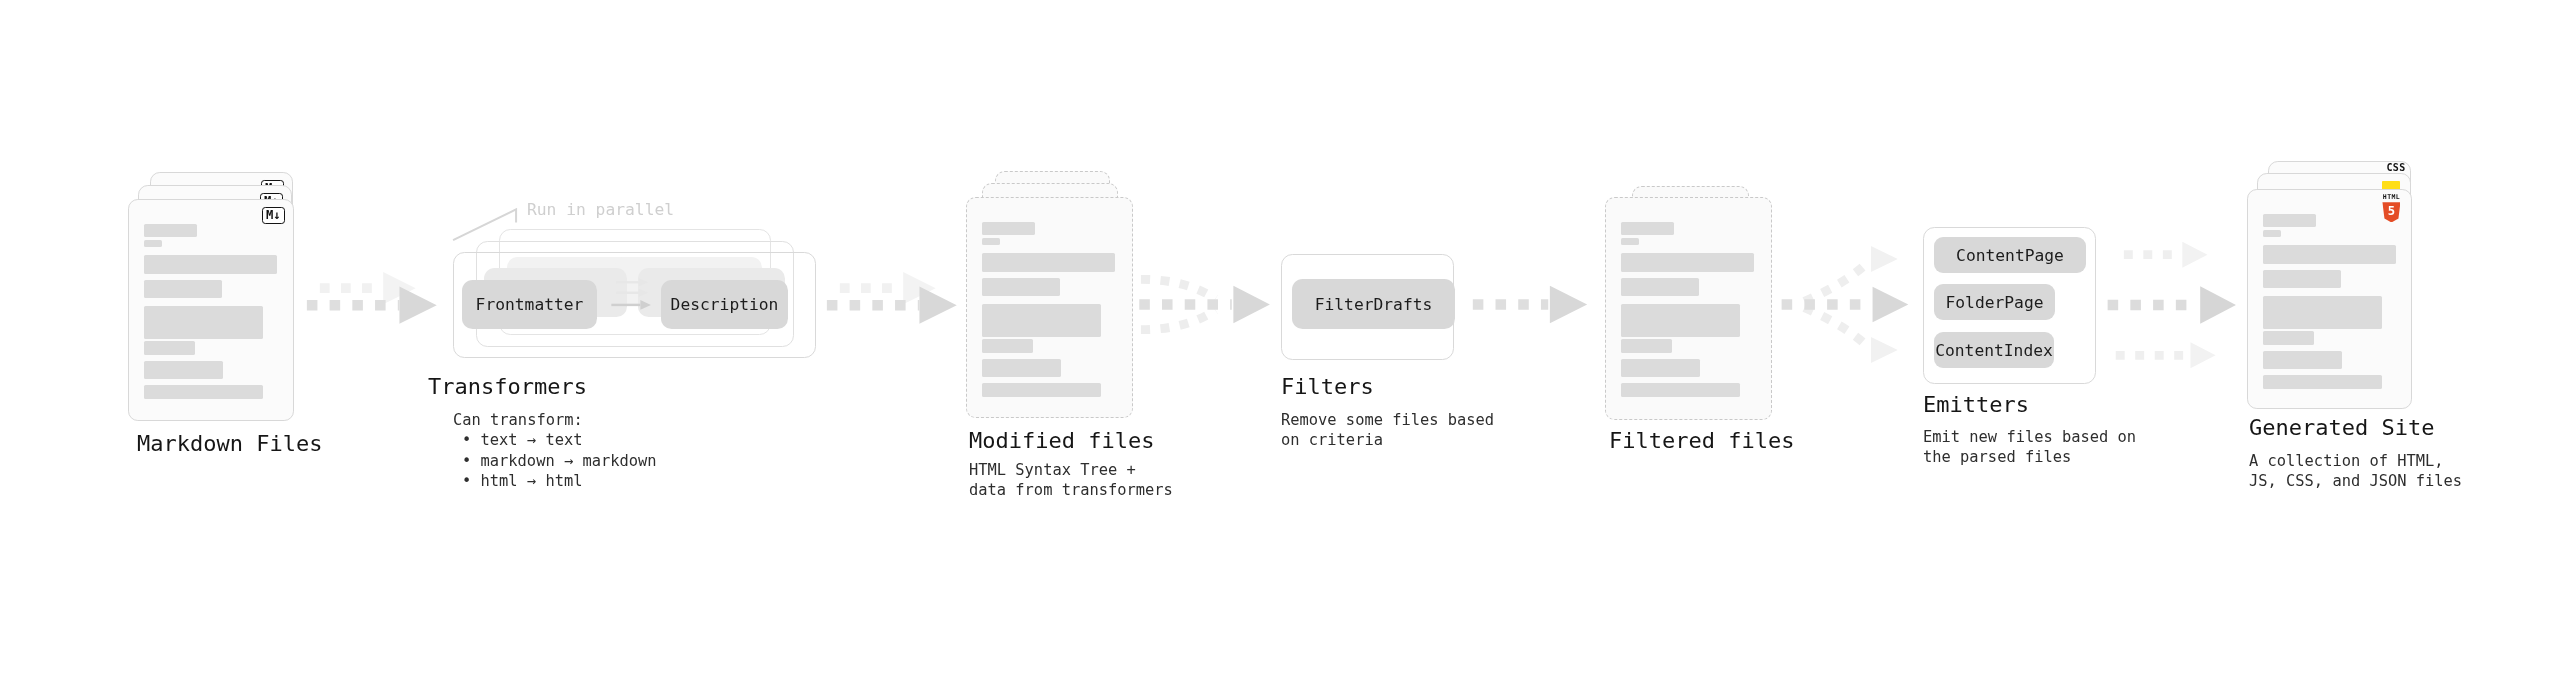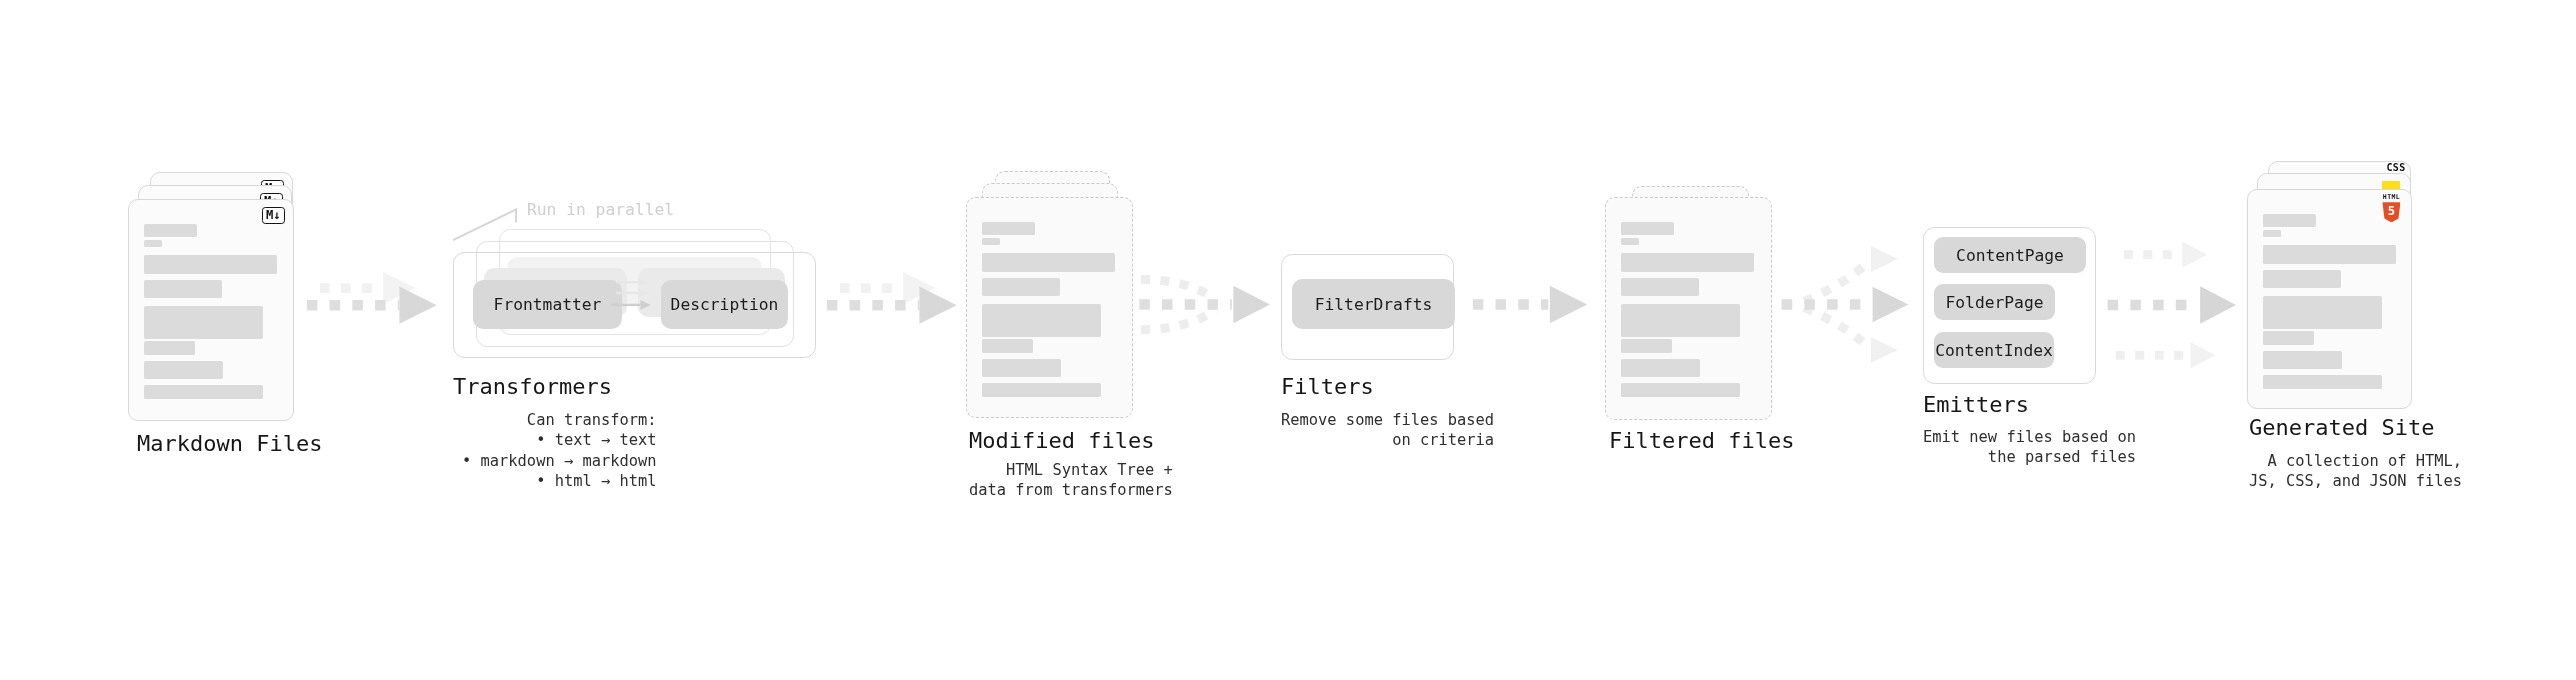--- a/index.html
+++ b/index.html
@@ -64,21 +64,21 @@
 
   
   .stage-label{
     position:absolute;
     font-size:22px;line-height:23px;
     color:#161616;white-space:nowrap;
   }
   .stage-sub{
     position:absolute;
     font-size:15.4px;line-height:20.3px;
-    color:#2e2e2e;white-space:nowrap;text-align:right;
+    color:#2e2e2e;white-space:nowrap;
   }
   .stage-sub .indent{padding-left:9px;}
   .callout-text{
     position:absolute;
     font-size:16.3px;line-height:18px;
     color:#cfcfcf;white-space:nowrap;
   }
 
   
   .css-badge{position:absolute;top:3.3px;right:9px;width:14.6px;text-align:center;}
@@ -131,38 +131,38 @@
 
   <div class="frame" style="left:499px;top:229px;width:272px;height:106px;border-color:#e4e4e4;"></div>
   <div class="pill ghost2" style="left:507px;top:257px;width:143px;height:49px;"></div>
   <div class="pill ghost2" style="left:615px;top:257px;width:147px;height:49px;"></div>
 
   <div class="frame" style="left:476px;top:241px;width:318px;height:106px;border-color:#e0e0e0;"></div>
   <div class="pill ghost1" style="left:484px;top:268px;width:143px;height:49px;"></div>
   <div class="pill ghost1" style="left:638px;top:268px;width:147px;height:49px;"></div>
 
   <div class="frame" style="left:453px;top:252px;width:363px;height:106px;border-color:#d9d9d9;"></div>
-  <div class="pill" style="left:473px;top:280px;width:149px;height:49px;">Frontmatter</div>
+  <div class="pill" style="left:462px;top:280px;width:135px;height:49px;">Frontmatter</div>
   <div class="pill" style="left:661px;top:280px;width:127px;height:49px;">Description</div>
 
   <svg class="abs" style="left:608px;top:271px;" width="47" height="42" viewBox="0 0 58 52">
     <line x1="10" y1="14" x2="38" y2="14" stroke="#e7e7e7" stroke-width="3"></line>
     <polygon points="38,9 38,19 50,14" fill="#e7e7e7"></polygon>
     <line x1="10" y1="27" x2="38" y2="27" stroke="#e7e7e7" stroke-width="3"></line>
     <polygon points="38,22 38,32 50,27" fill="#e7e7e7"></polygon>
     <line x1="4" y1="42" x2="40" y2="42" stroke="#cfcfcf" stroke-width="3"></line>
     <polygon points="40,36 40,48 53,42" fill="#cfcfcf"></polygon>
   </svg>
 
   <svg class="abs" style="left:452px;top:203px;" width="70" height="42" viewBox="0 0 86 52">
     <path d="M1,46 L79,8 L79,24" stroke="#d6d6d6" stroke-width="2.5" fill="none"></path>
   </svg>
   <div class="callout-text" style="left:527px;top:201px;">Run in parallel</div>
 
-  <div class="stage-label" style="left:453px;top:375px;">Transformers</div>
+  <div class="stage-label" style="left:428px;top:375px;">Transformers</div>
   <div class="stage-sub" style="left:453px;top:410px;">
     <div>Can transform:</div>
     <div class="indent">• text → text</div>
     <div class="indent">• markdown → markdown</div>
     <div class="indent">• html → html</div>
   </div>
 
   <svg class="abs" style="left:822px;top:240px;" width="138" height="106" viewBox="0 0 170 130">
     <g>
       <line x1="22" y1="59" x2="100" y2="59" stroke="#f1f1f1" stroke-width="12" stroke-dasharray="12 14"></line>

